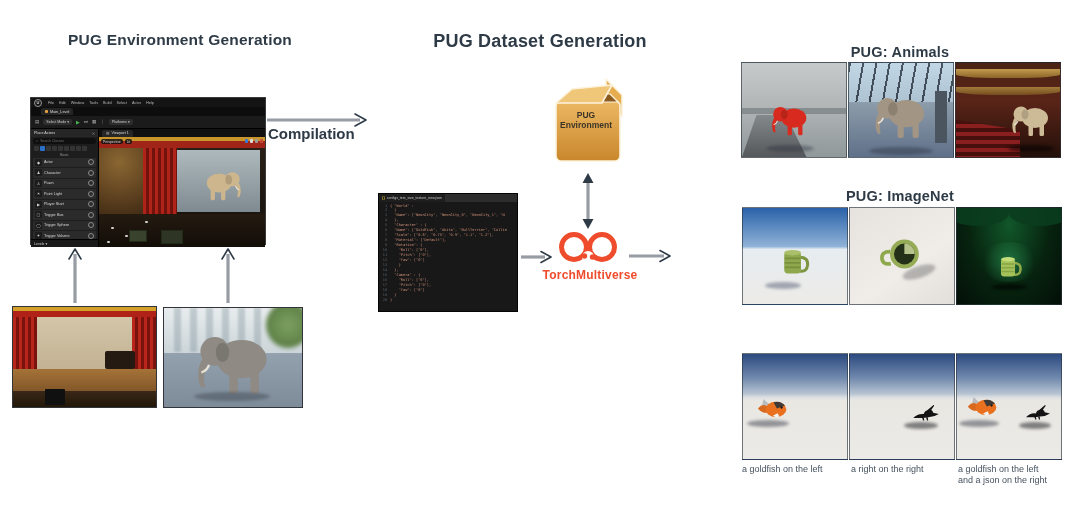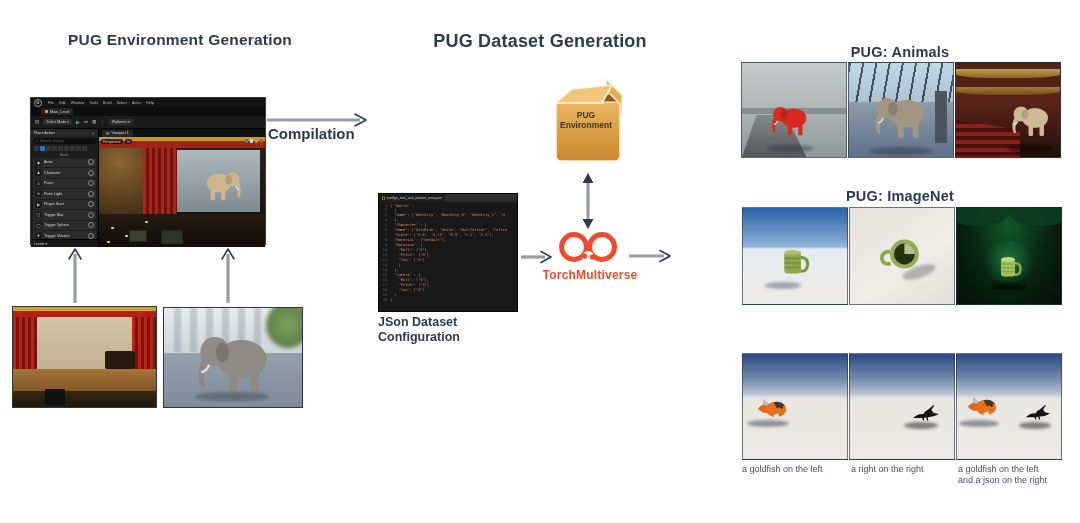--- a/index.html
+++ b/index.html
@@ -466,21 +466,20 @@
         <div class="code-line">
         <span class="ln">19</span>
         <span class="ct">  }</span>
       </div>
         <div class="code-line">
         <span class="ln">20</span>
         <span class="ct">}</span>
       </div>
       </div>
   </div>
-  <div class="abs lbl-json">JSon Dataset Configuration</div>
 
   <div class="abs img an1" style="left:741px;top:62px;width:106px;height:96px">
     <div class="abs an1-deck"></div>
     <div class="abs an1-road"></div>
     <div class="shadow" style="left:24px;top:82px;width:48px;height:7px"></div>
     <svg class="abs" style="left:24px;top:36px;width:48px;height:40px;color:#d82a1e;transform:scaleX(-1)">
         <use href="#sym-elephant"></use>
       </svg>
   </div>
   <div class="abs img an2" style="left:848px;top:62px;width:106px;height:96px">

